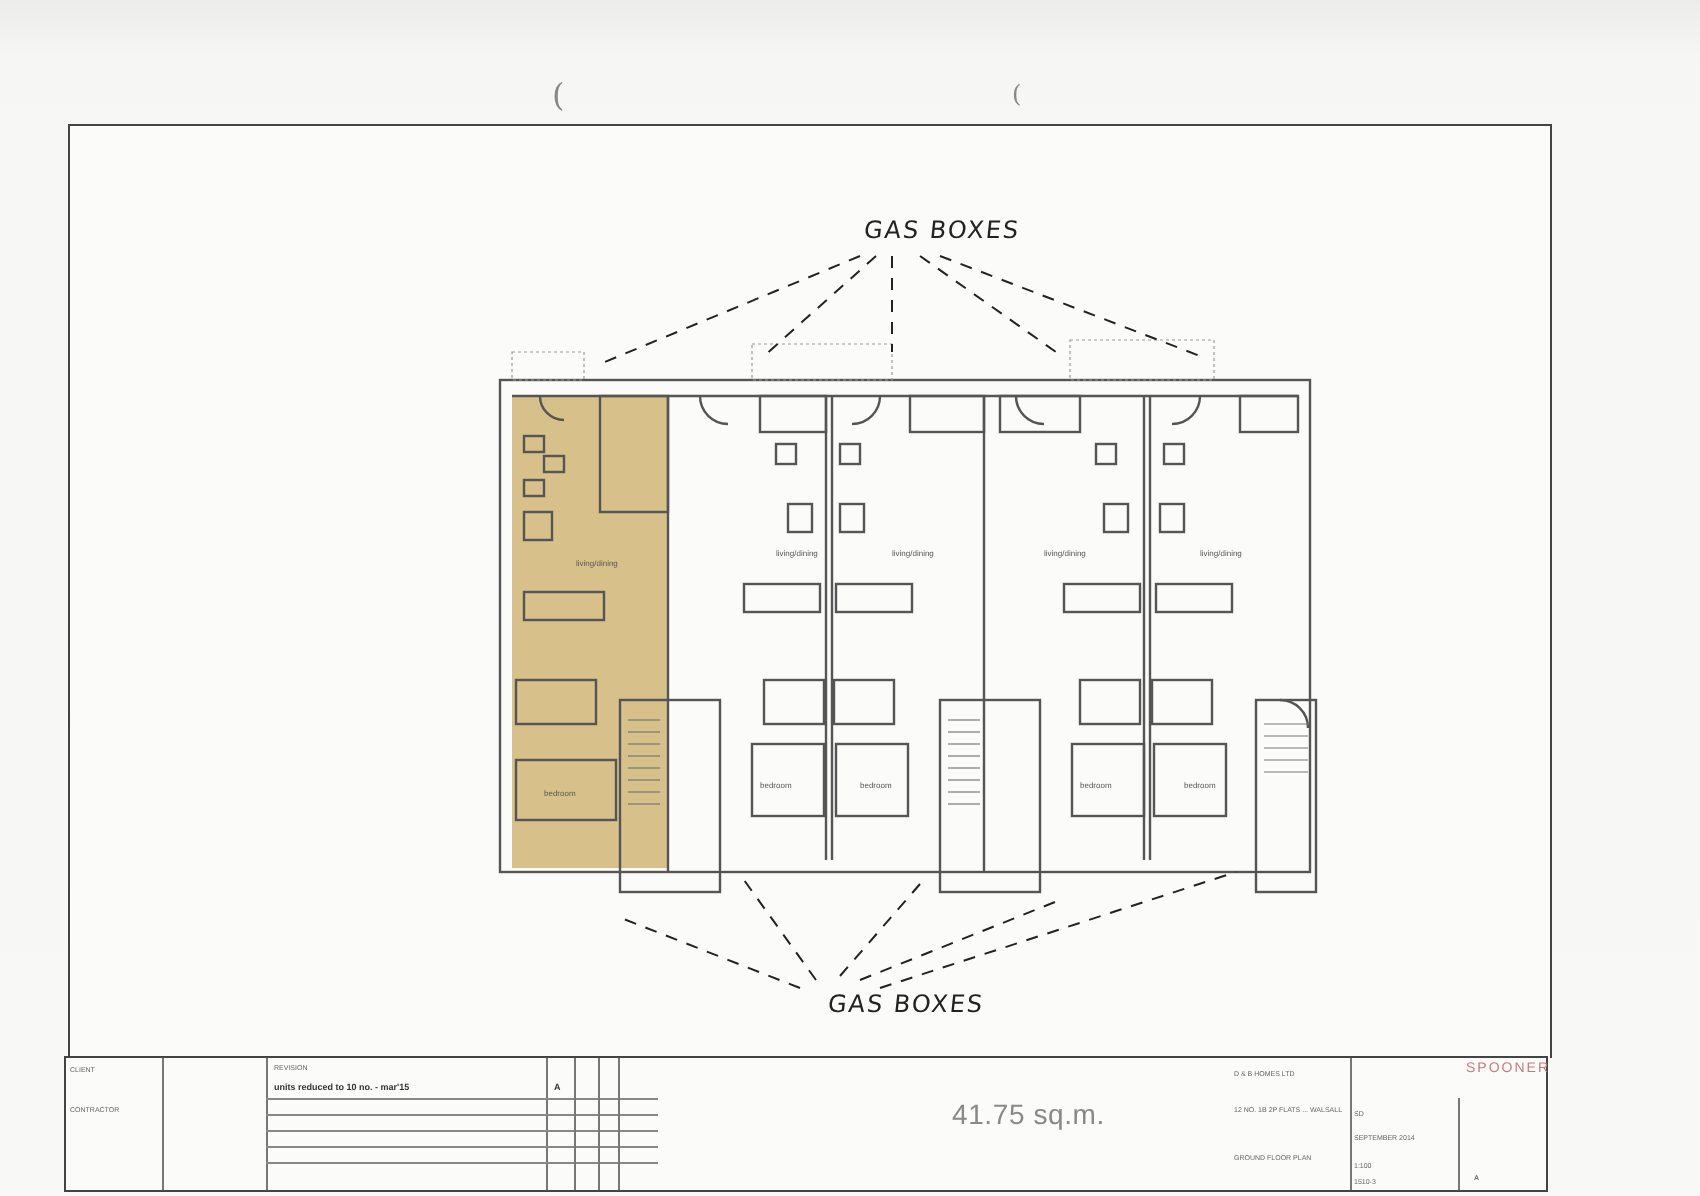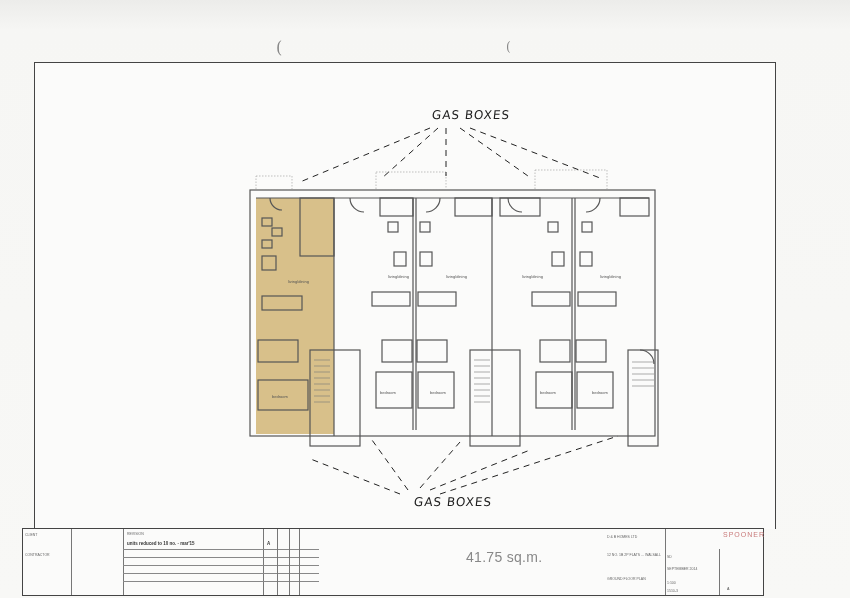--- a/index.html
+++ b/index.html
@@ -2,21 +2,21 @@
 <html><head>
 <meta charset="utf-8">
 <style>
   html,body{margin:0;padding:0;}
   body{width:850px;height:598px;background:#f4f4f2;position:relative;overflow:hidden;font-family:"Liberation Sans",sans-serif;}
   .sheet{position:absolute;left:0;top:0;width:850px;height:598px;background:linear-gradient(180deg,#ececea 0px,#f6f6f4 30px,#f8f8f6 100%);}
   .punch{position:absolute;top:38px;font-family:"DejaVu Serif",serif;color:#888;font-size:16px;}
   .frame{position:absolute;left:34px;top:62px;width:740px;height:466px;border:1px solid #444;border-bottom:none;background:#fbfbfa;}
   .plan{position:absolute;left:0;top:0;}
   .hand{position:absolute;font-family:"DejaVu Sans",sans-serif;color:#222;font-size:12px;letter-spacing:1px;transform:skewX(-6deg);}
-  .tb{position:absolute;left:22px;top:528px;width:740px;height:66px;border:1px solid #444;background:#fbfbfa;font-size:4px;color:#555;}
+  .tb{position:absolute;left:32px;top:528px;width:740px;height:66px;border:1px solid #444;background:#fbfbfa;font-size:4px;color:#555;}
   .tb .cell{position:absolute;border-right:1px solid #777;}
   .line{position:absolute;border-top:1px solid #888;}
   .tiny{position:absolute;font-size:3.5px;color:#666;line-height:4px;}
   .rev{position:absolute;font-size:4.5px;color:#333;font-weight:bold;}
   .area{position:absolute;left:477px;top:548px;font-size:14px;color:#888;letter-spacing:0.3px;}
   .brand{position:absolute;font-size:7px;color:#c97a7a;letter-spacing:1px;}
   .room{font-family:"Liberation Sans",sans-serif;font-size:4px;fill:#555;}
 </style>
 </head>
 <body>

